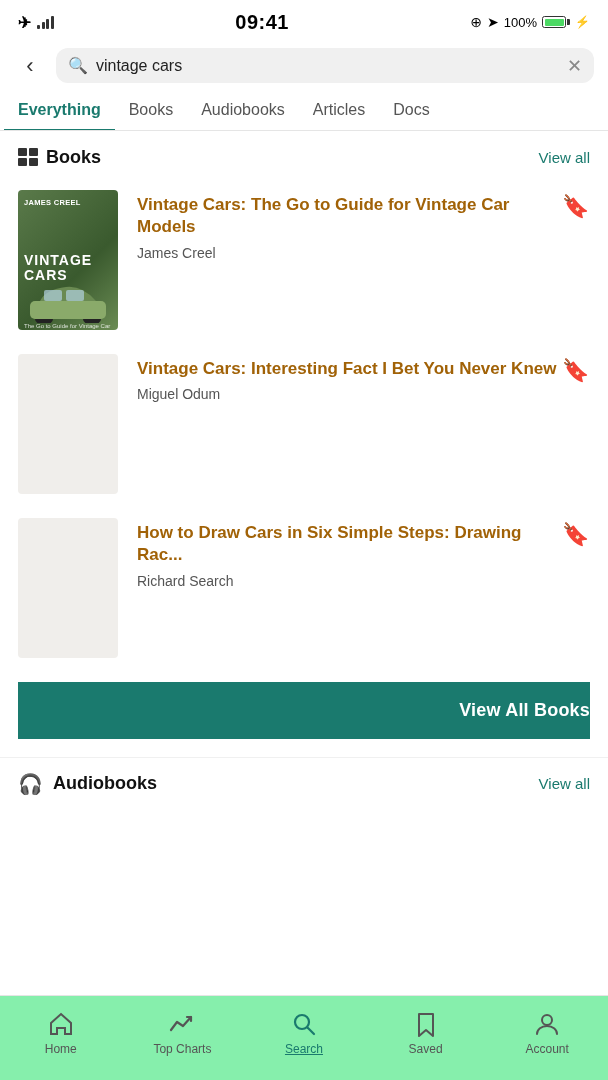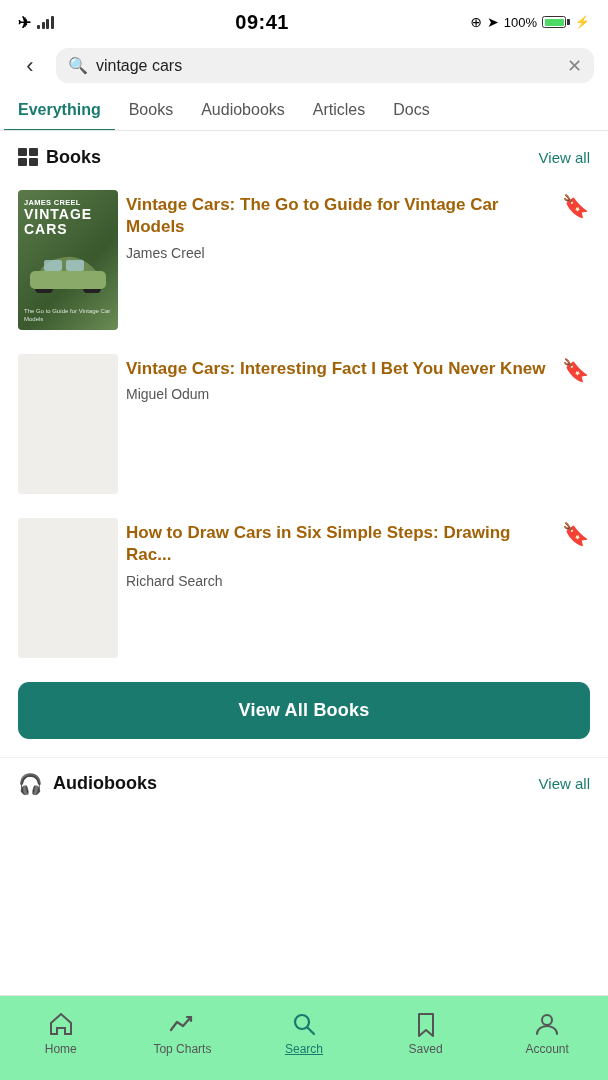--- a/index.html
+++ b/index.html
@@ -174,21 +174,21 @@
       color: #1a7a6e;
       cursor: pointer;
       font-weight: 400;
     }
 
     
     .book-item {
       display: flex;
       align-items: flex-start;
       padding: 12px 18px;
-      gap: 8px;
+      gap: 19px;
       cursor: pointer;
     }
     .book-cover {
       width: 100px;
       height: 140px;
       flex-shrink: 0;
       border-radius: 4px;
       overflow: hidden;
       background: #e8e8e8;
       position: relative;
@@ -208,20 +208,21 @@
       letter-spacing: 0.3px;
       line-height: 1.2;
     }
     .book-cover-1 .title-label {
       font-size: 14px;
       color: #fff;
       font-weight: 900;
       text-transform: uppercase;
       line-height: 1.1;
       letter-spacing: 1px;
+      margin-top: 46px;
     }
     .book-cover-1 .subtitle-label {
       font-size: 6px;
       color: rgba(255,255,255,0.8);
       line-height: 1.3;
     }
     .book-cover-empty {
       background: #f0eeeb;
       width: 100%;
       height: 100%;
@@ -258,26 +259,27 @@
 
     
     .view-all-btn-container {
       padding: 12px 18px 18px 18px;
     }
     .view-all-btn {
       width: 100%;
       background: #1a7a6e;
       color: #fff;
       border: none;
-      border-radius: 11px;
+      border-radius: 0;
       font-size: 18px;
       font-weight: 600;
       padding: 18px 0;
       cursor: pointer;
       letter-spacing: 0.2px;
+      text-align: right;
     }
 
     
     .audiobooks-header {
       display: flex;
       justify-content: space-between;
       align-items: center;
       padding: 14px 18px 10px 18px;
       border-top: 1px solid #f0f0f0;
     }

